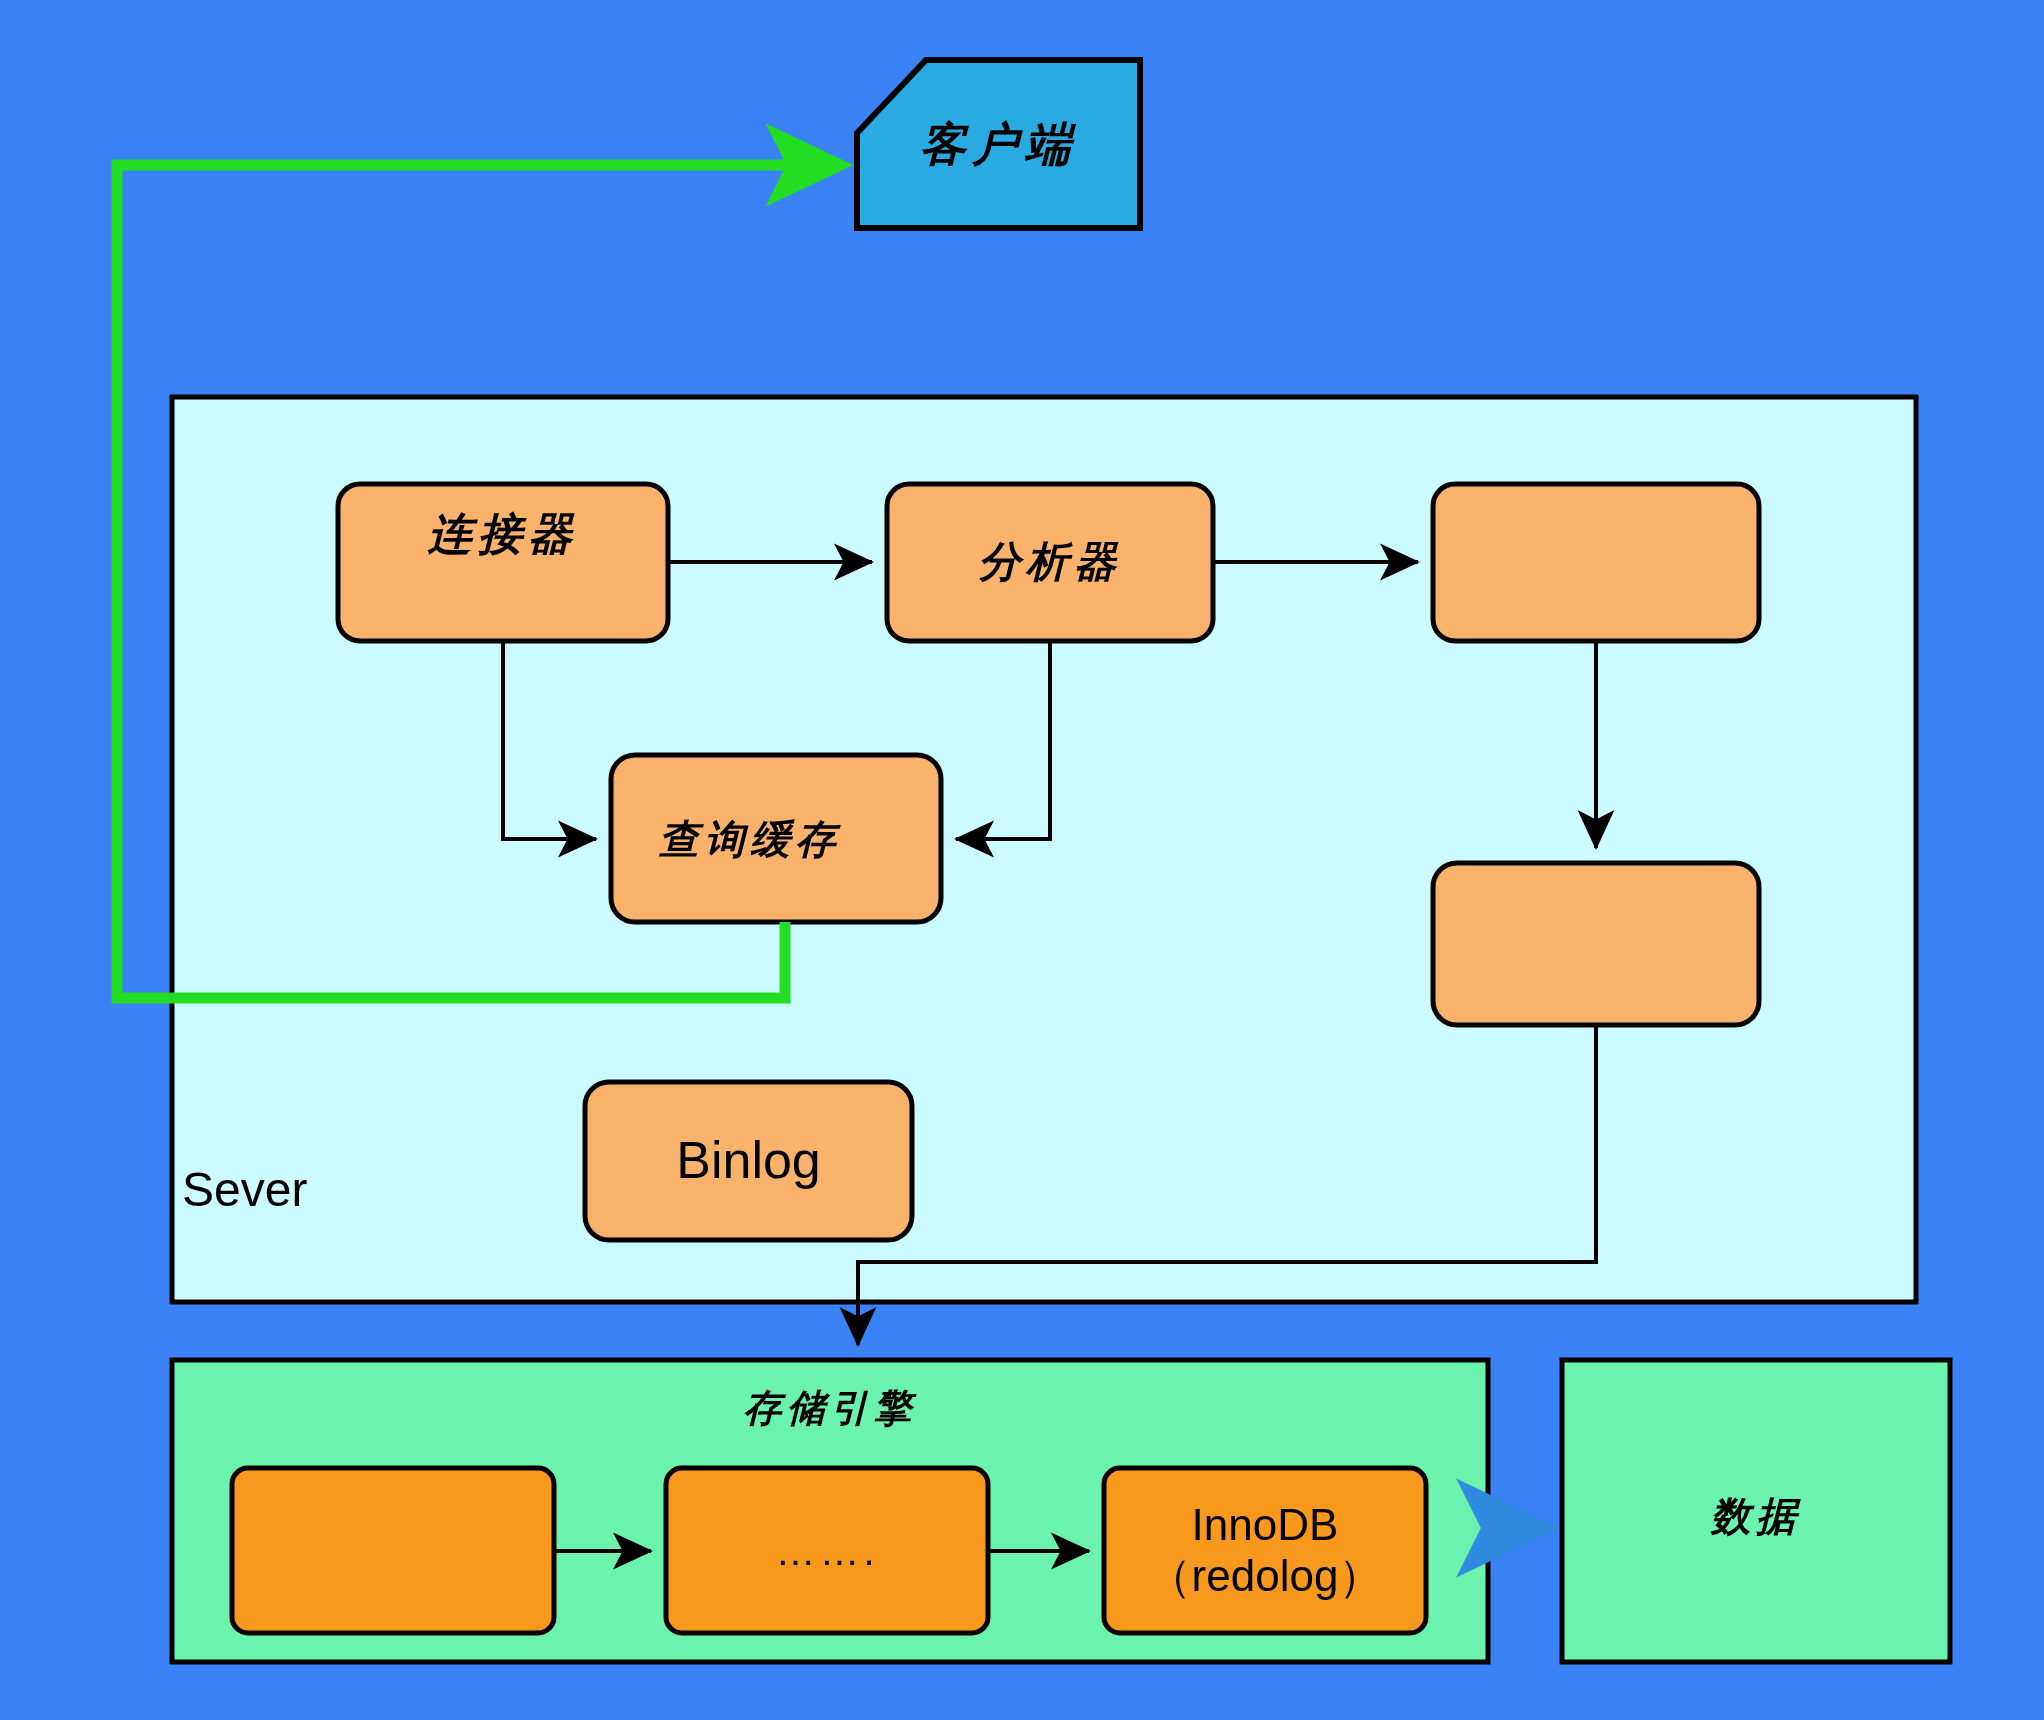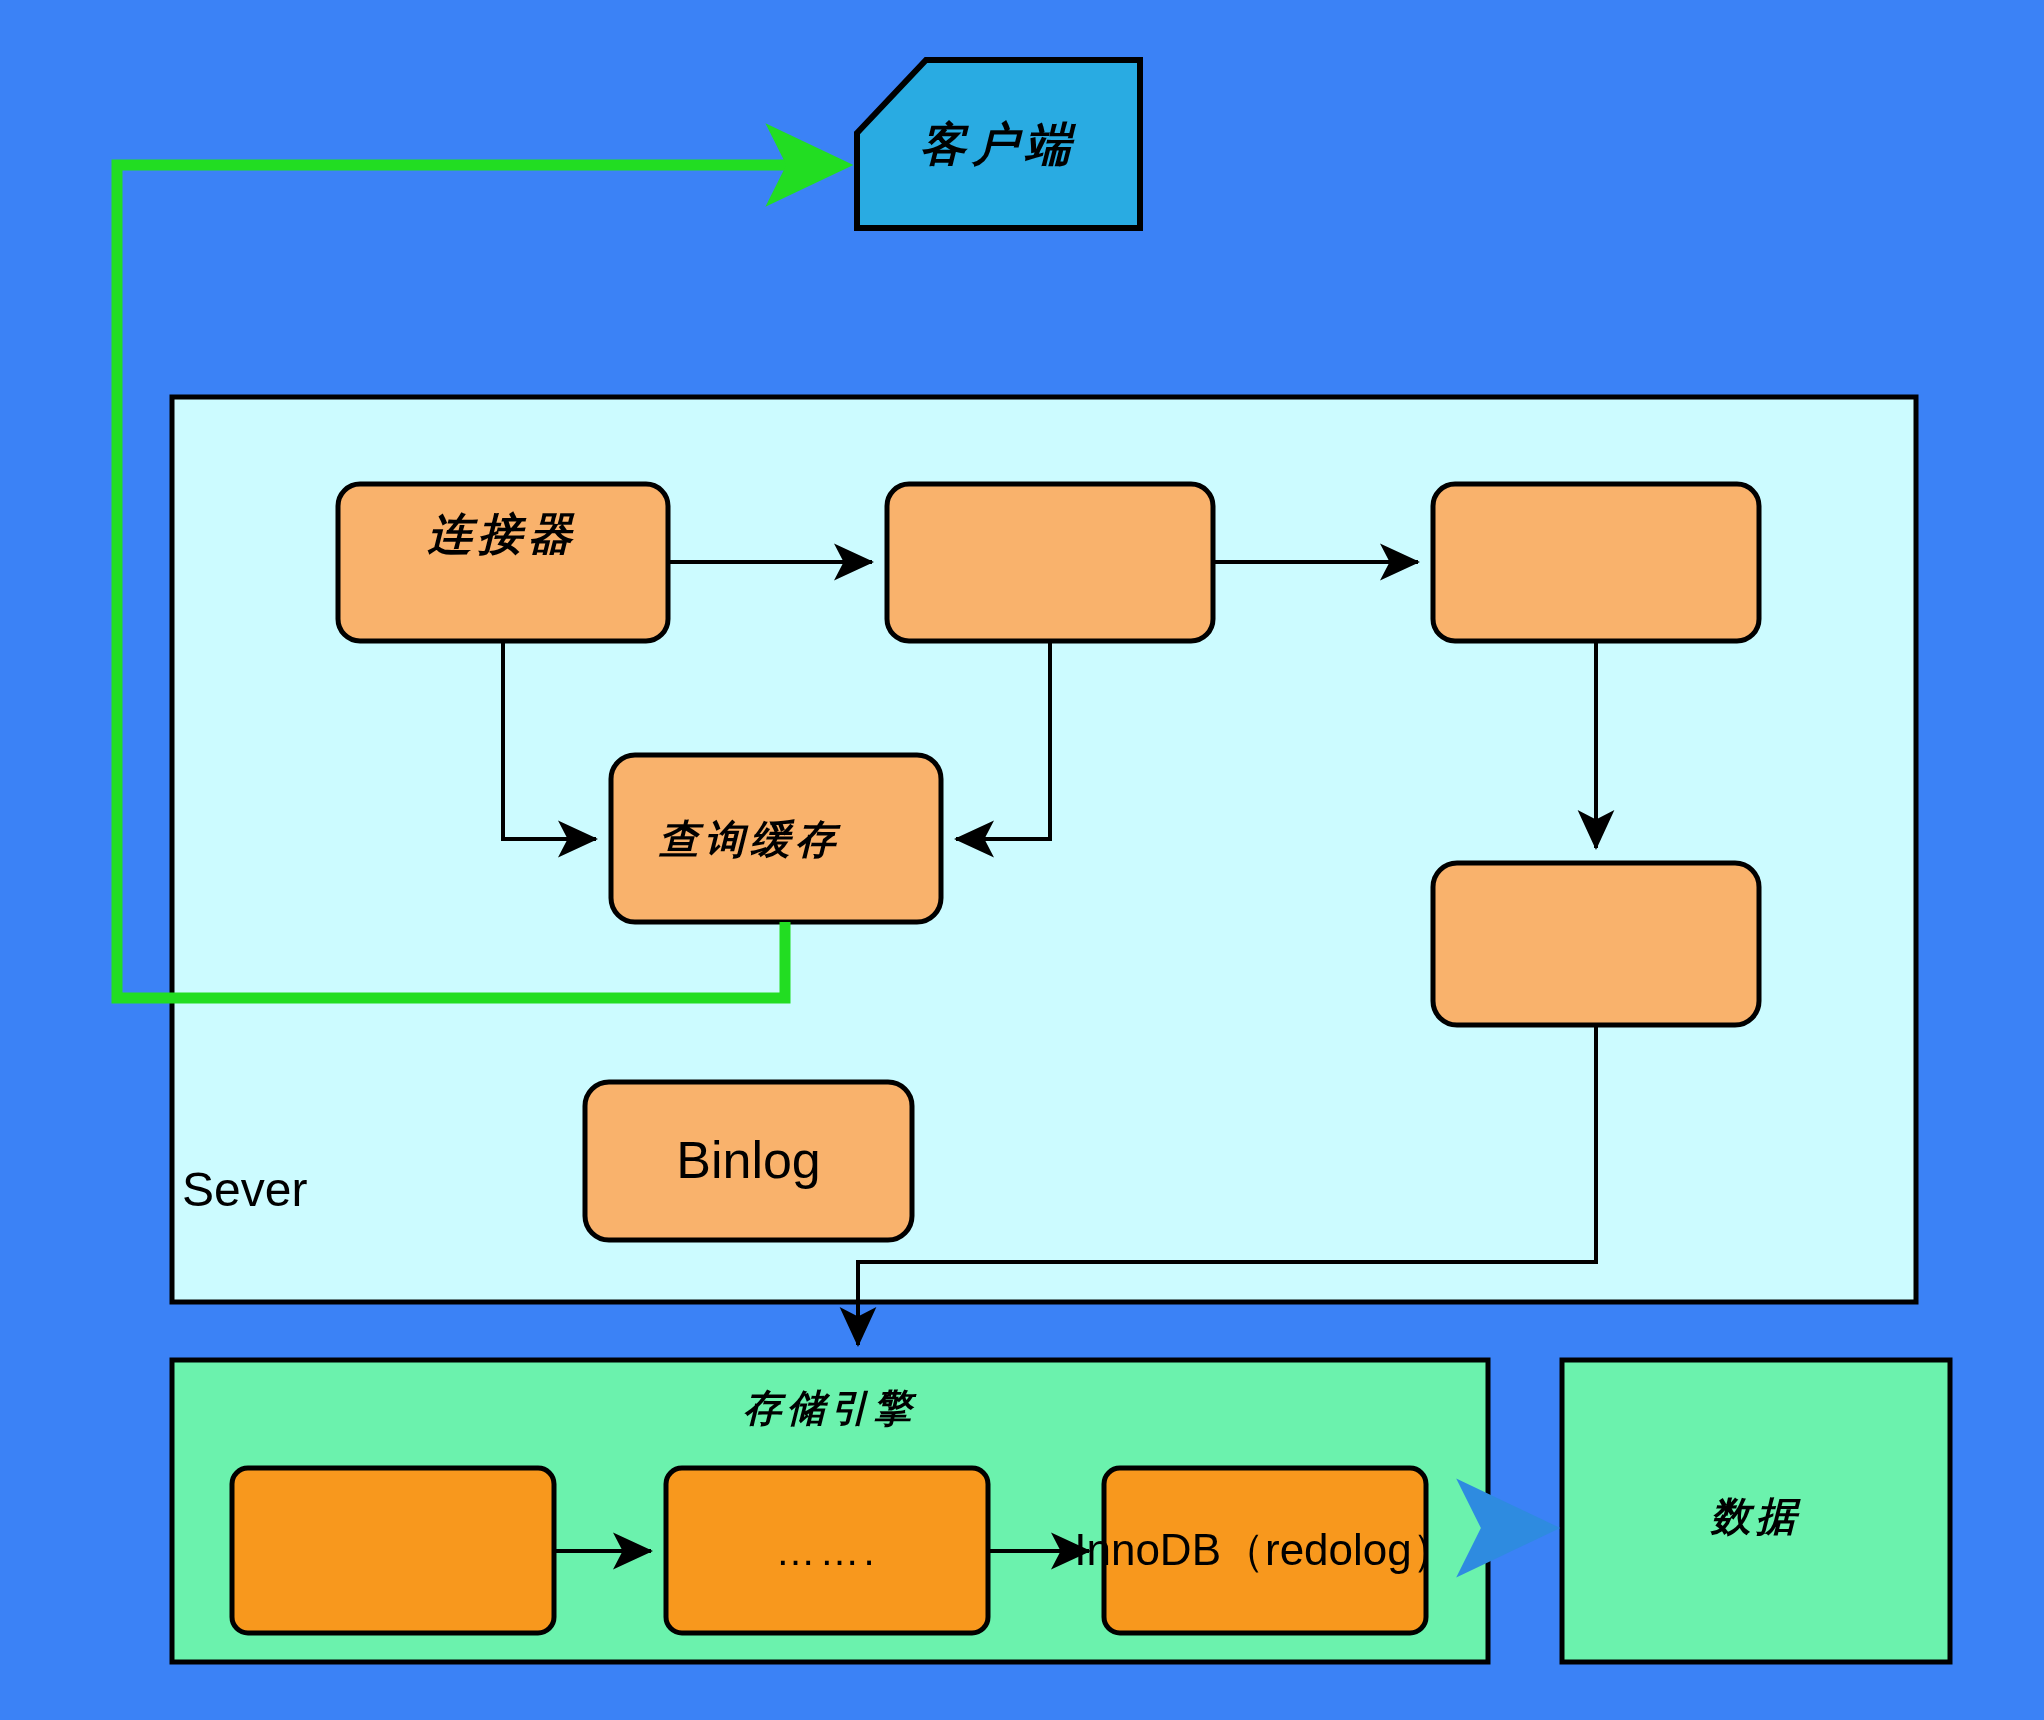--- a/index.html
+++ b/index.html
@@ -136,32 +136,33 @@
       <path d="M 785 922 L 785 998 L 117 998 L 117 165 L 838 165" marker-end="url(#arrowGreen)"></path>
     </g>
   </svg>
 
   <div class="node-label cjk" style="left:857px; top:60px; width:283px; height:168px; font-size:46px;">客户端</div>
 
   <div class="node-label latin" style="left:168px; top:1160px; width:240px; height:60px; justify-content:flex-start; padding-left:14px; box-sizing:border-box; font-size:48px;">Sever</div>
 
   <div class="node-label cjk" style="left:338px; top:456px; width:330px; height:157px; font-size:44px;">连接器</div>
 
+  <div class="node-label cjk" style="left:887px; top:484px; width:326px; height:157px; font-size:42px;">分析器</div>
 
 
   <div class="node-label cjk" style="left:585px; top:755px; width:330px; height:167px; font-size:40px;">查询缓存</div>
 
 
   <div class="node-label latin" style="left:585px; top:1082px; width:327px; height:158px; font-size:52px;">Binlog</div>
 
   <div class="node-label cjk" style="left:602px; top:1375px; width:456px; height:68px; font-size:38px;">存储引擎</div>
 
 
   <div class="node-label latin" style="left:666px; top:1468px; width:322px; height:165px; font-size:40px; letter-spacing:4px;">…….</div>
 
-  <div class="node-label latin" style="left:1104px; top:1468px; width:322px; height:165px; font-size:44px; flex-direction:row;">
+  <div class="node-label latin" style="left:1104px; top:1468px; width:322px; height:165px; font-size:44px; flex-direction:column;">
     <span>InnoDB</span>
     <span>（redolog）</span>
   </div>
 
   <div class="node-label cjk" style="left:1562px; top:1365px; width:388px; height:302px; font-size:40px;">数据</div>
 
 </div>
 
 </body></html>

